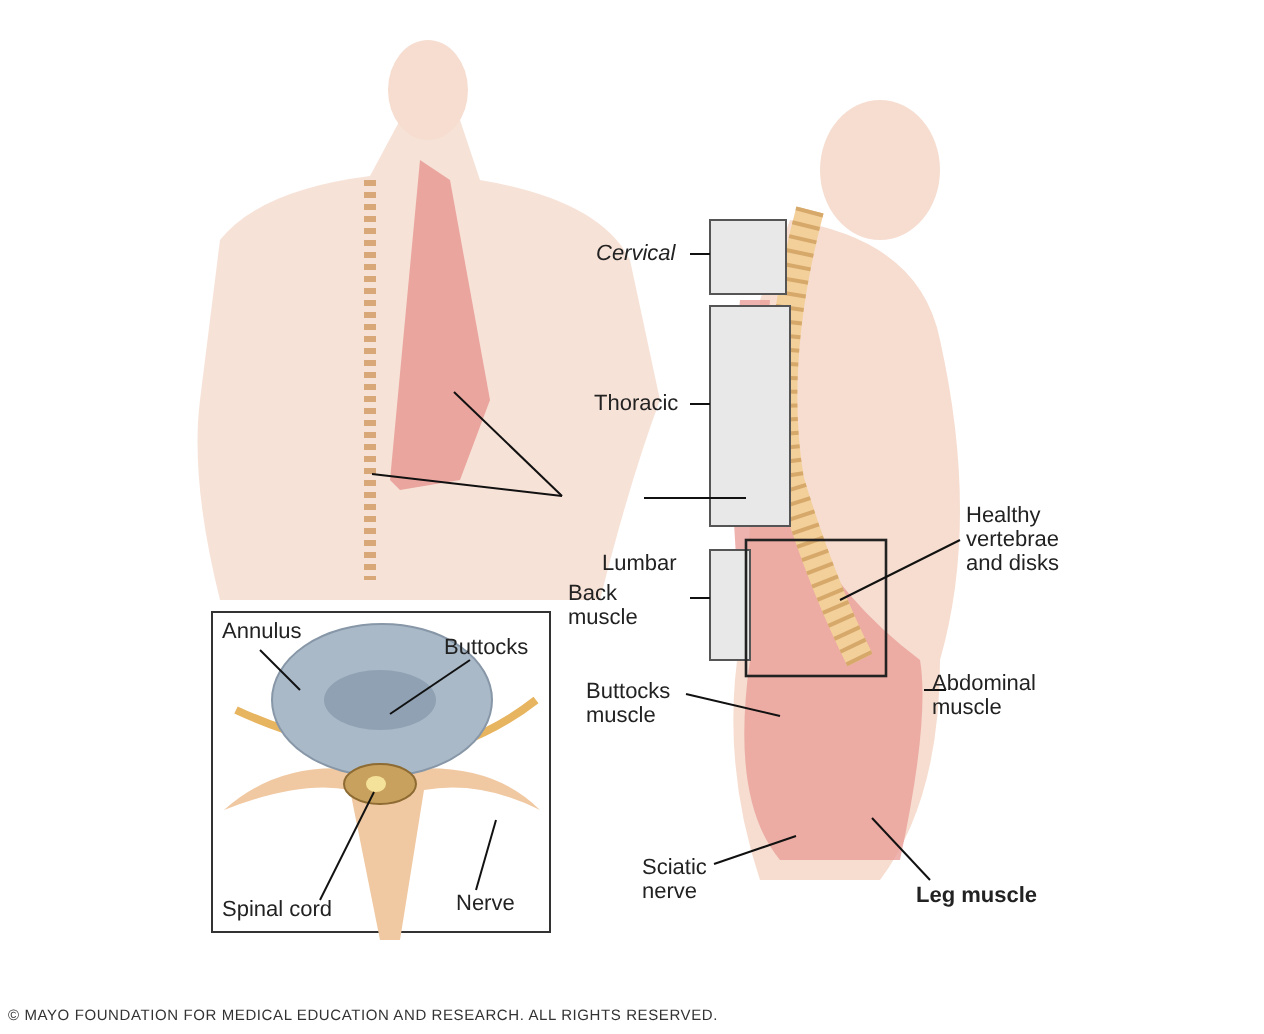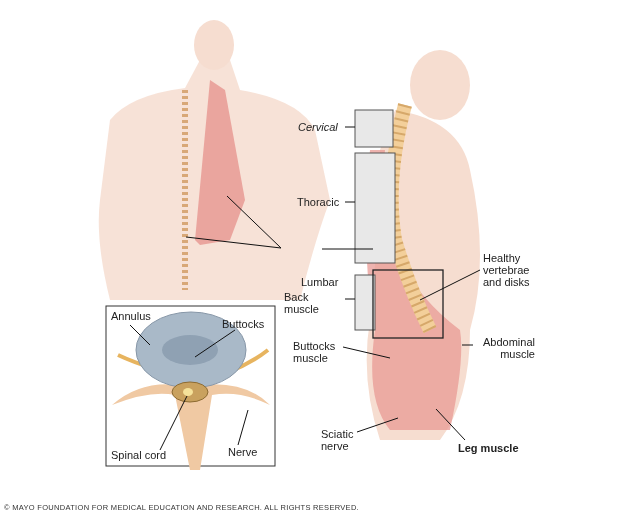--- a/index.html
+++ b/index.html
@@ -65,21 +65,21 @@
 </svg>
 
 <div class="lbl" style="left:298px;top:121px;font-style:italic;">Cervical</div>
 <div class="lbl" style="left:297px;top:196px;">Thoracic</div>
 <div class="lbl" style="left:301px;top:276px;text-align:center;">Lumbar</div>
 <div class="lbl" style="left:284px;top:243px;margin-top:48px;">Back
 muscle</div>
 <div class="lbl" style="left:483px;top:252px;">Healthy
 vertebrae
 and disks</div>
-<div class="lbl" style="left:483px;top:336px;text-align:right;">Abdominal
+<div class="lbl" style="left:466px;top:336px;">Abdominal
 muscle</div>
 <div class="lbl" style="left:293px;top:340px;">Buttocks
 muscle</div>
 <div class="lbl" style="left:321px;top:428px;">Sciatic
 nerve</div>
 <div class="lbl" style="left:458px;top:442px;font-weight:bold;">Leg muscle</div>
 <div class="lbl" style="left:111px;top:310px;">Annulus</div>
 <div class="lbl" style="left:222px;top:318px;">Buttocks</div>
 <div class="lbl" style="left:111px;top:449px;text-align:right;">Spinal cord</div>
 <div class="lbl" style="left:228px;top:446px;">Nerve</div>

